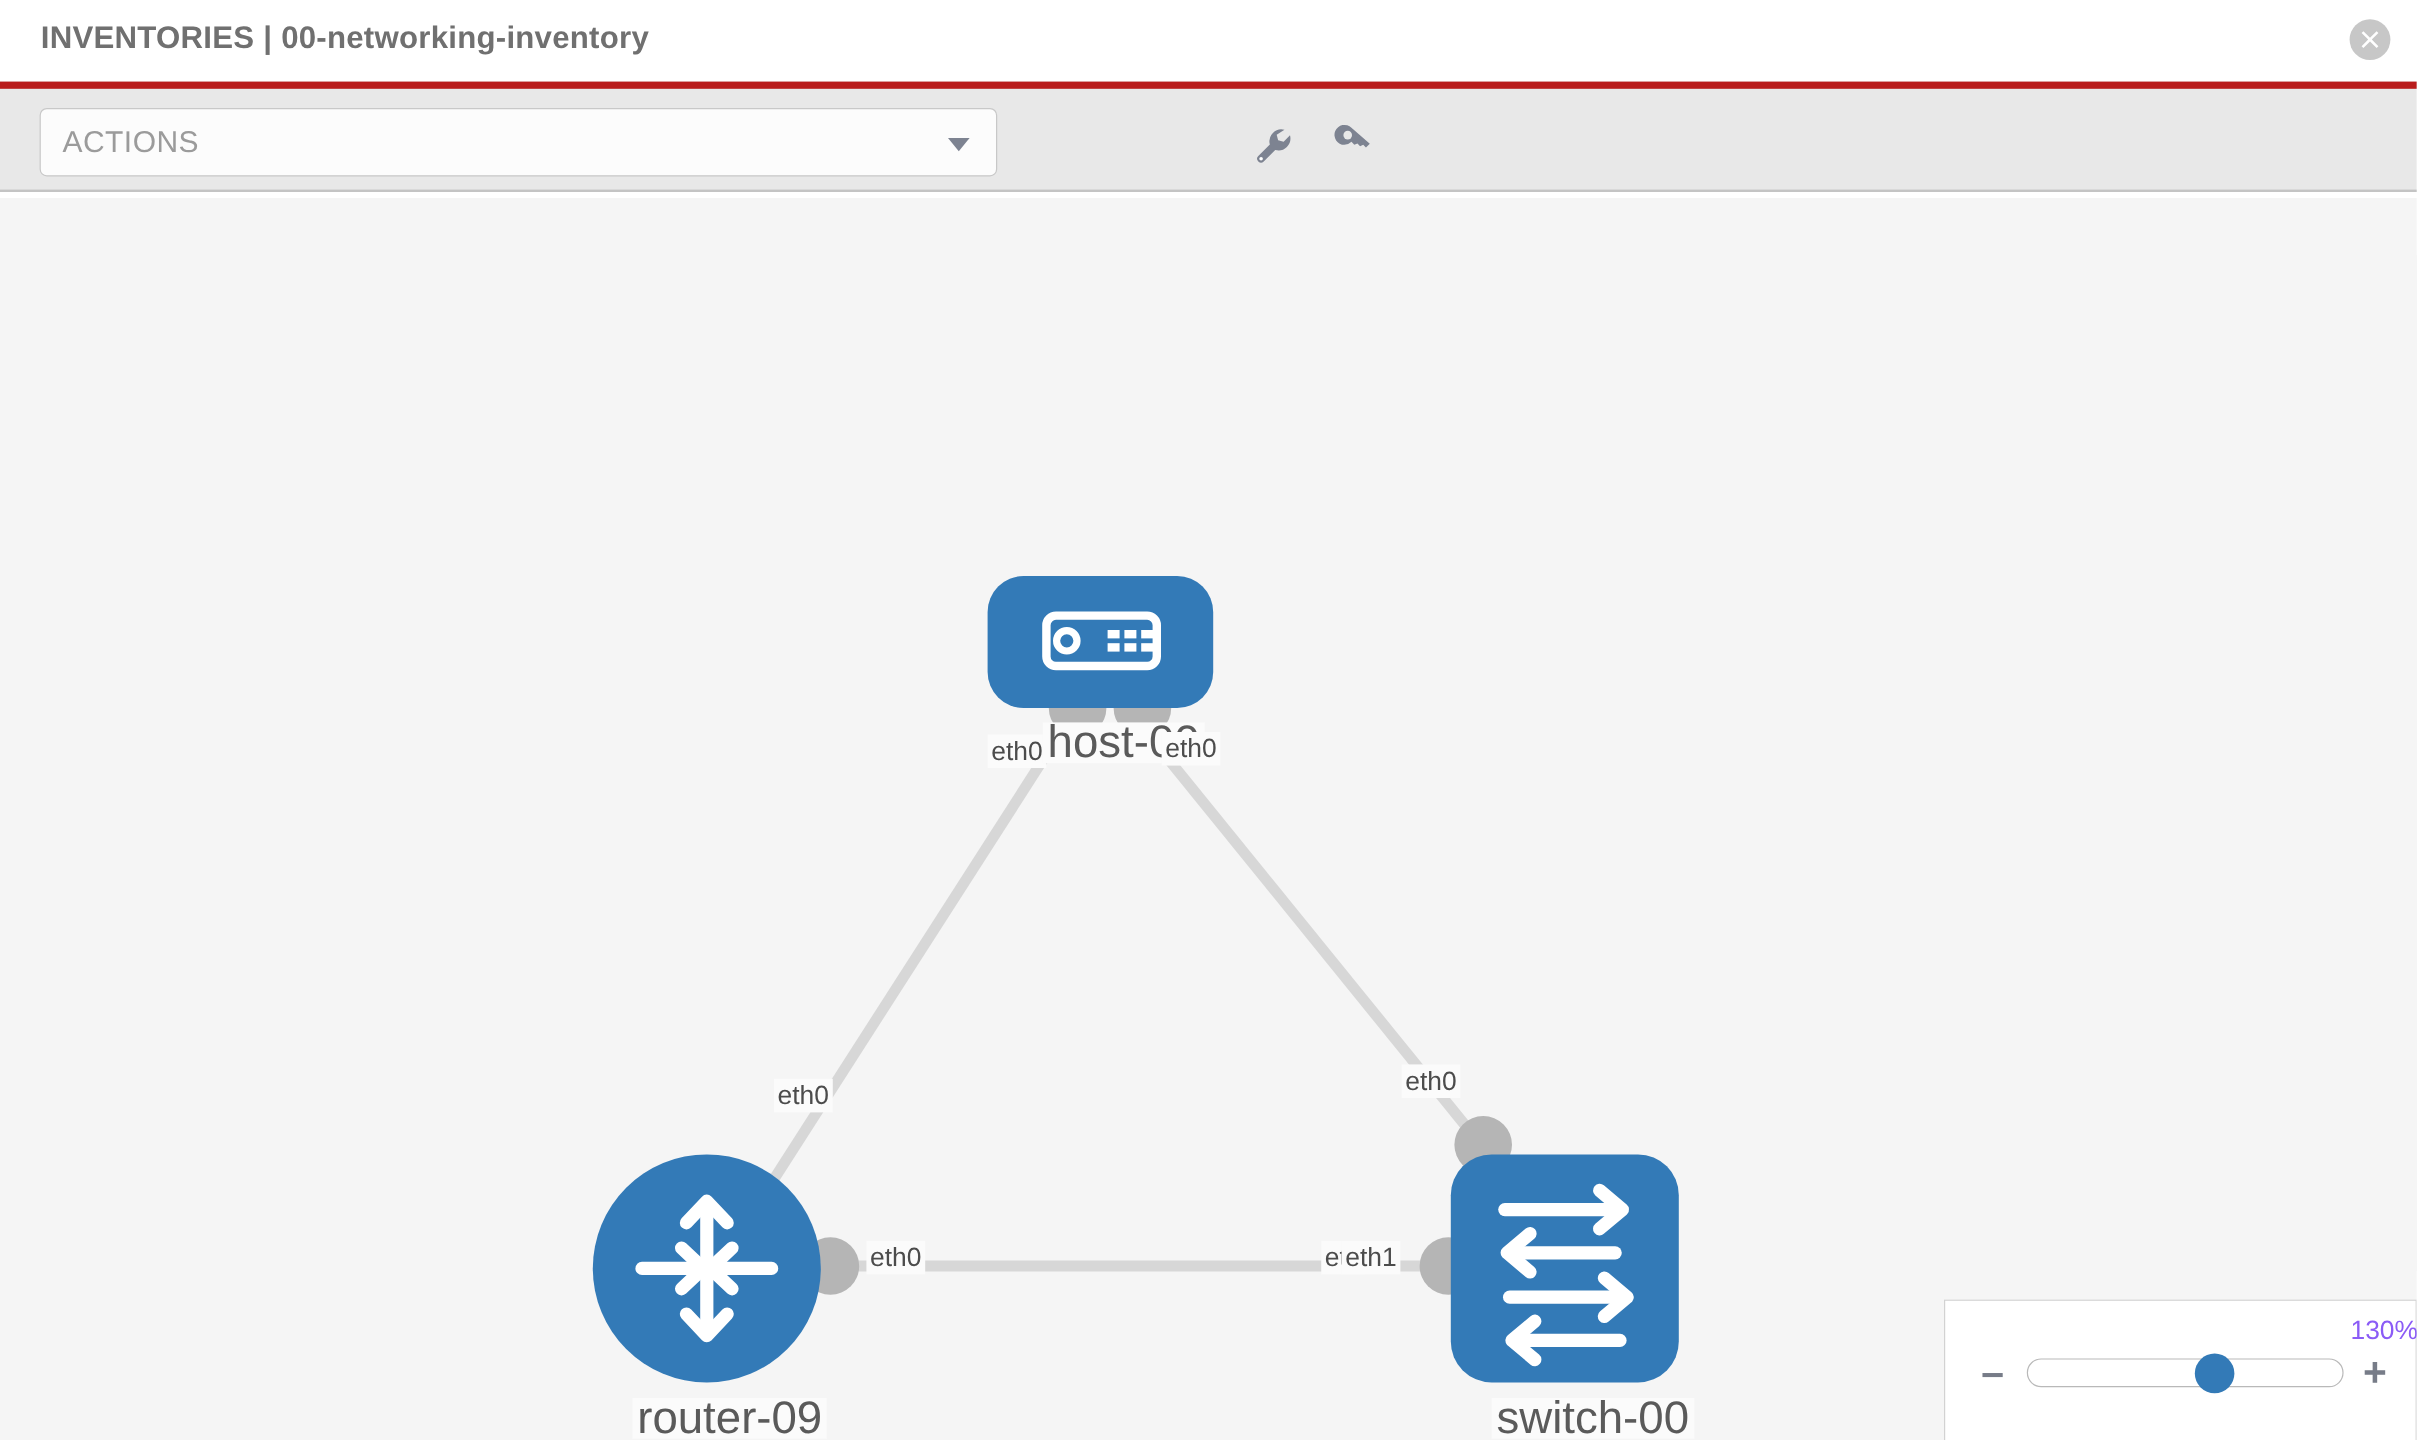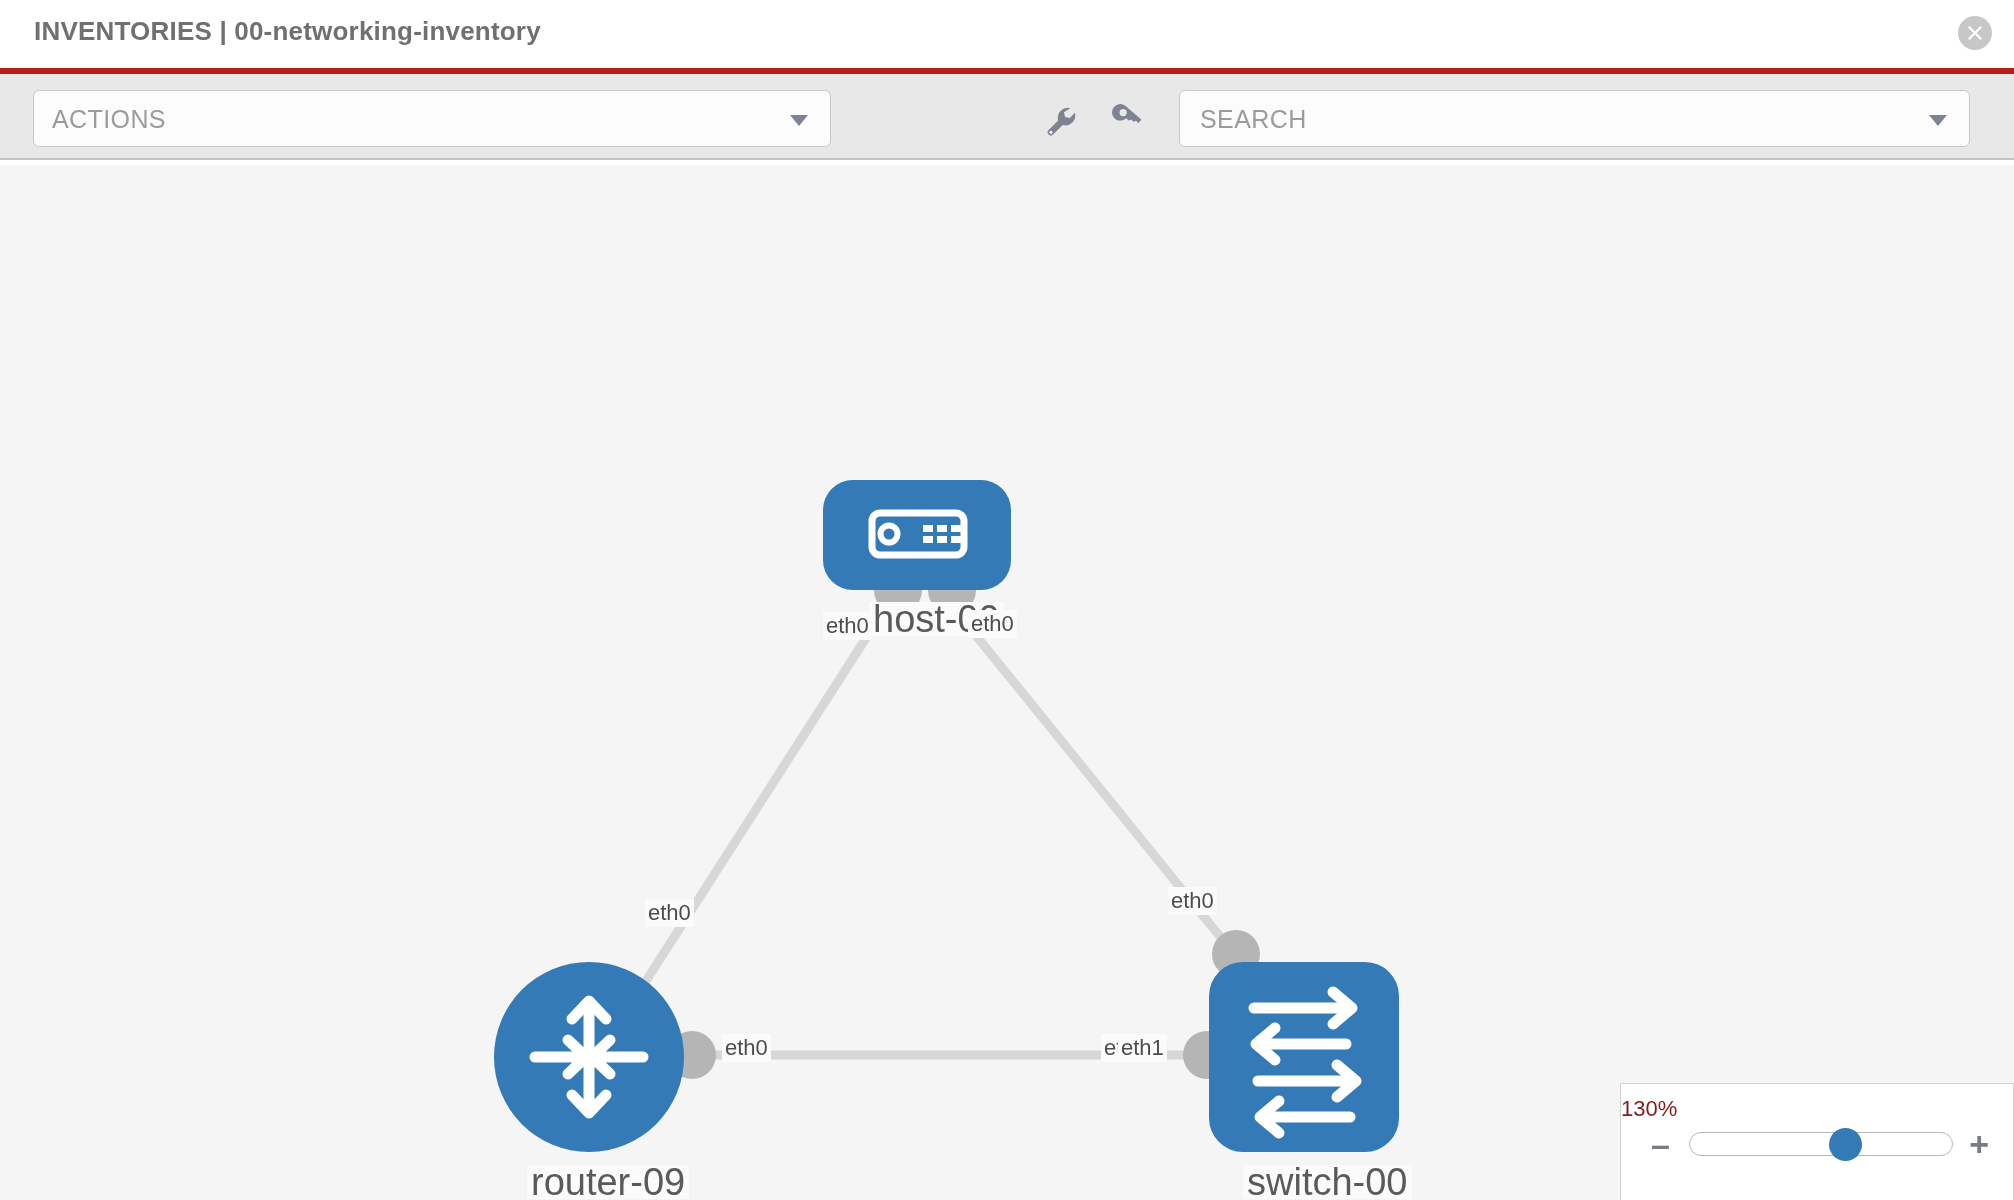--- a/index.html
+++ b/index.html
@@ -176,23 +176,23 @@
     height: 122px;
     background: #ffffff;
     border: 1px solid #d2d2d2;
     box-sizing: border-box;
   }
   .zoom-value {
     position: absolute;
     top: 12px;
     left: 0;
     width: 394px;
-    text-align: left;
+    text-align: right;
     font-size: 22px;
-    color: #7f1d1d;
+    color: #8b5cf6;
   }
   .zoom-minus, .zoom-plus {
     position: absolute;
     top: 43px;
     color: #777c88;
     font-size: 34px;
     line-height: 34px;
     font-weight: bold;
     cursor: pointer;
     user-select: none;
@@ -253,24 +253,20 @@
 
     <div class="tool-icon key">
       <svg width="40" height="40" viewBox="0 0 40 40" aria-hidden="true">
         <g fill="#7d8391">
           <path d="M16.2 6.5 a8.3 8.3 0 1 0 -5.9 14.2 a8.3 8.3 0 0 0 5.9 -2.5 l2.4 2.4 l2.6 -1.0 l2.2 2.2 l2.6 -1.1 l2.3 2.3 l3.2 -3.2 Z"></path>
           <circle cx="13.1" cy="12.6" r="3.6" fill="#e8e8e8"></circle>
         </g>
       </svg>
     </div>
 
-    <div class="search-box">
-      <input class="search-input" type="text" placeholder="SEARCH" style="">
-      <span class="caret"></span>
-    </div>
   </div>
 
   <div class="canvas">
 
     <svg class="topology" viewBox="0 0 2014 1040">
 
       <g>
         <line x1="900" y1="420" x2="610" y2="872" stroke="#d7d7d7" stroke-width="9"></line>
         <line x1="935" y1="420" x2="1235" y2="790" stroke="#d7d7d7" stroke-width="9"></line>
         <line x1="690" y1="890" x2="1215" y2="890" stroke="#d7d7d7" stroke-width="9"></line>

